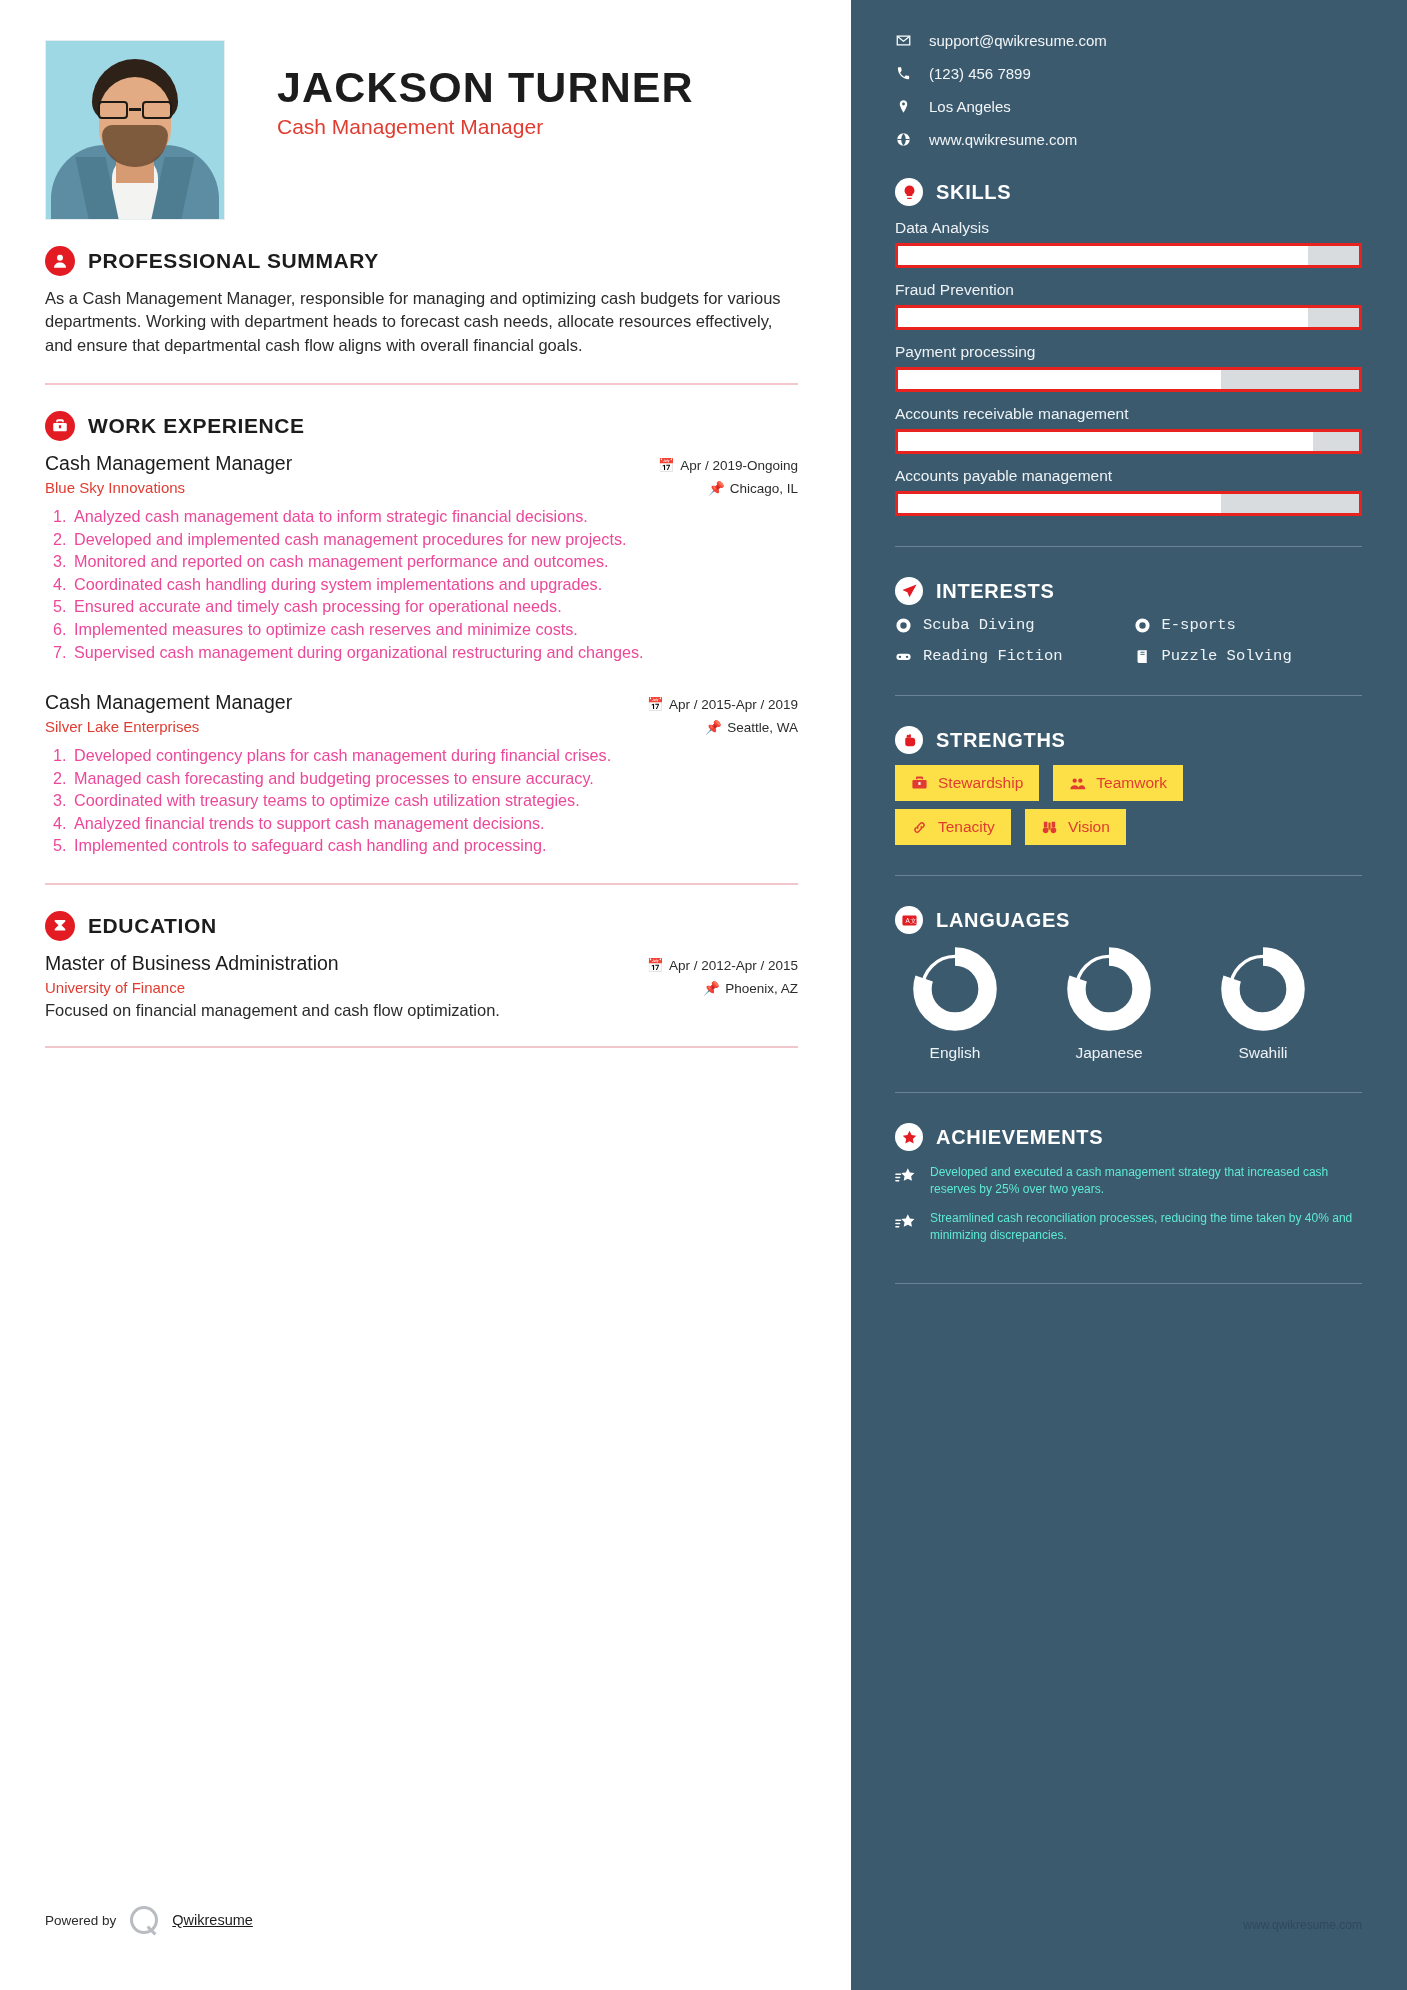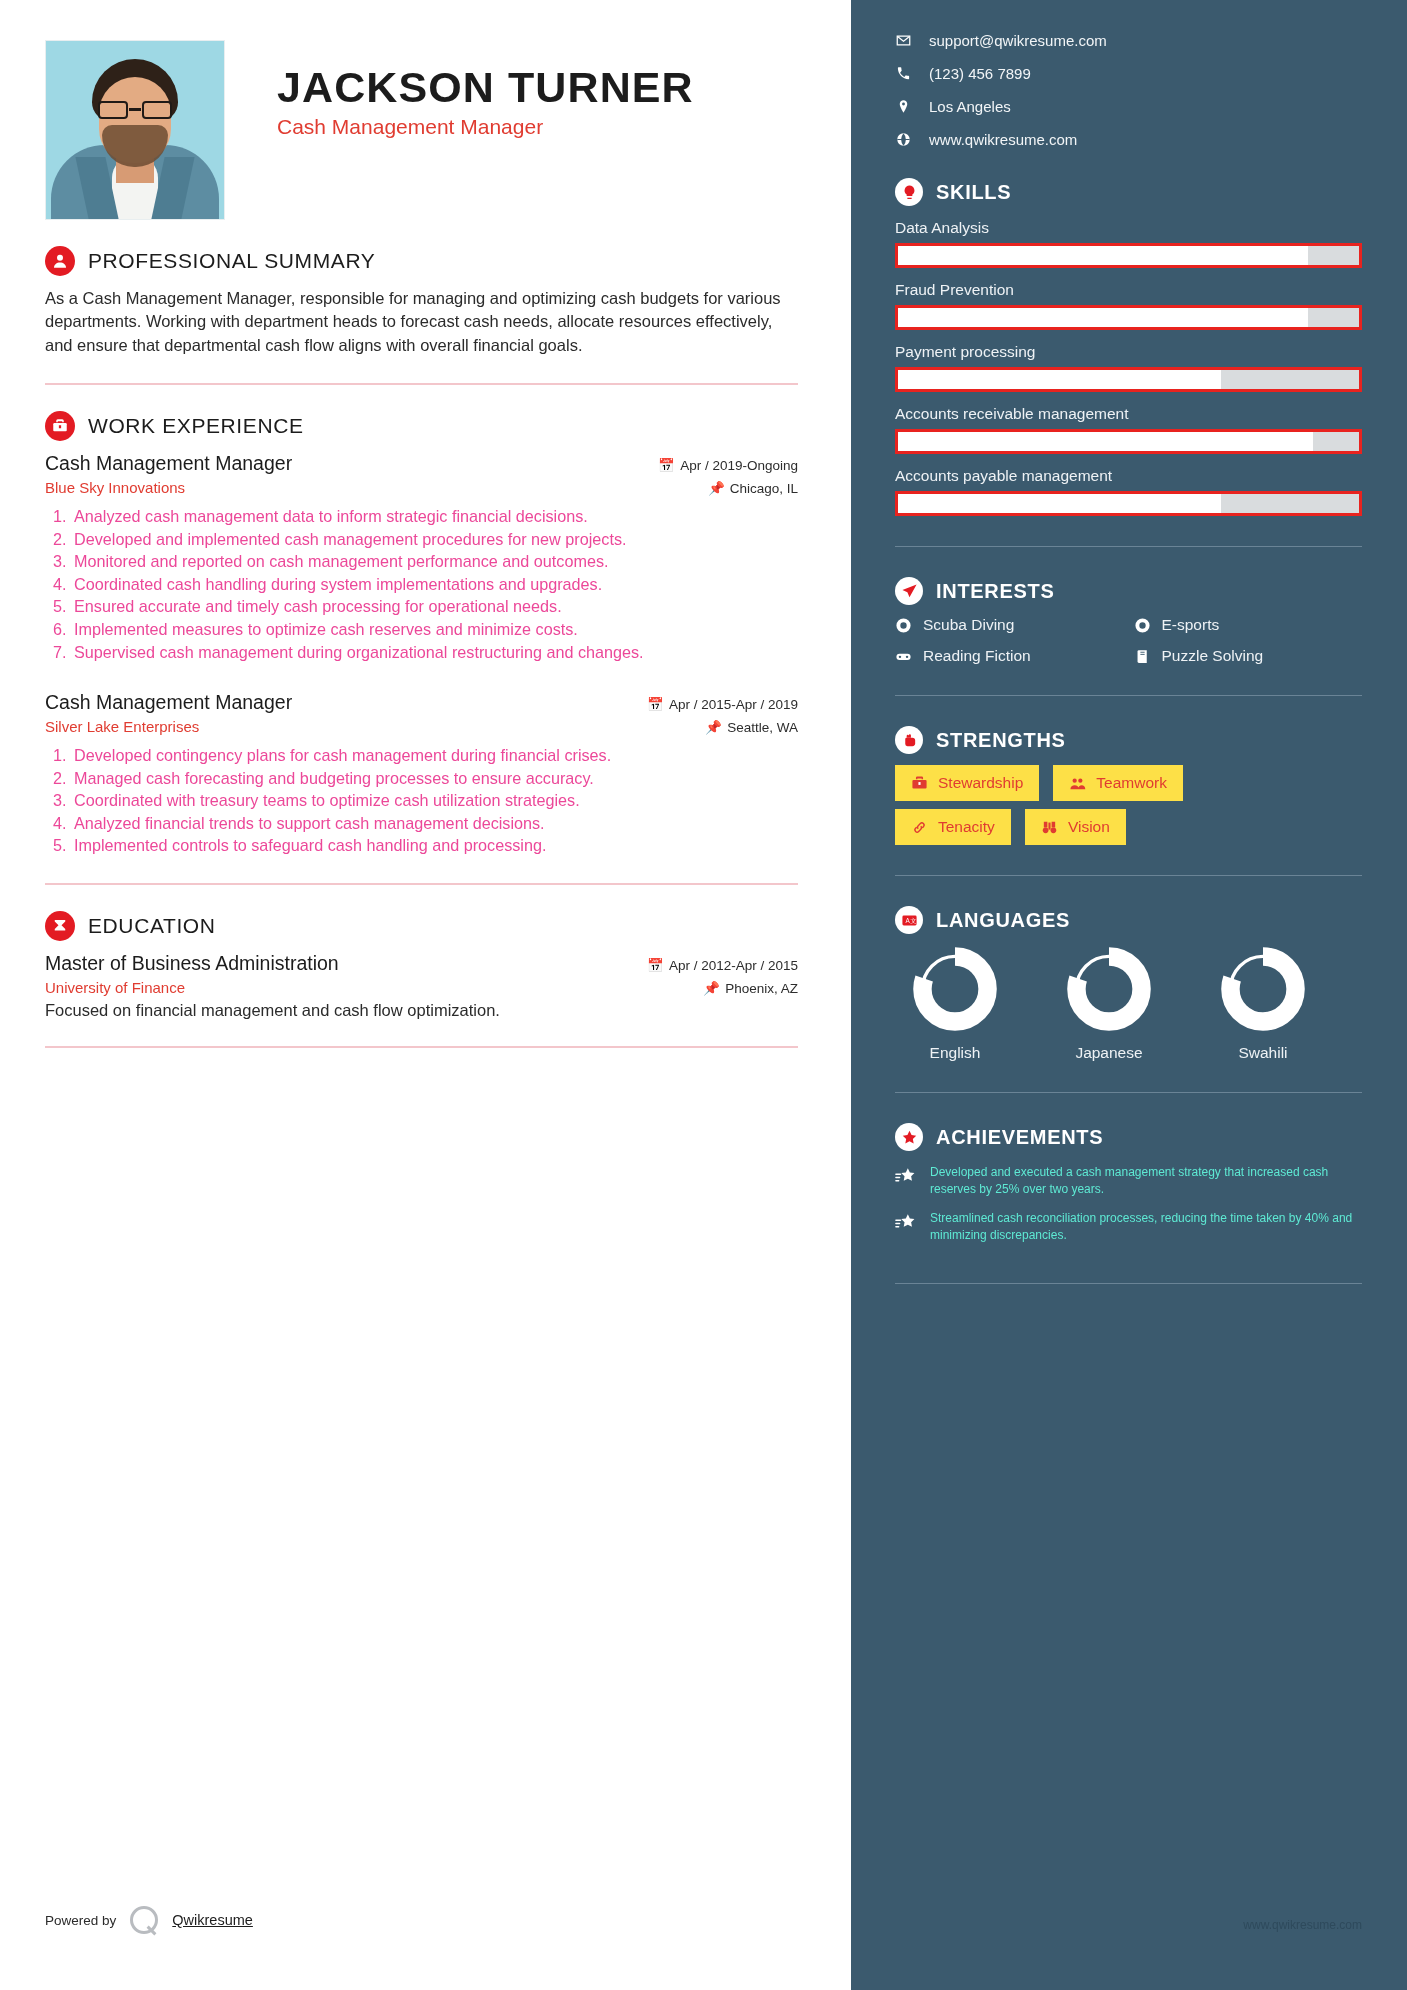--- a/index.html
+++ b/index.html
@@ -101,21 +101,21 @@
     display: flex; align-items: center; gap: 13px; margin-bottom: 11px;
   }
   .sec-icon {
     width: 30px; height: 30px; border-radius: 50%;
     background: #e31b23; color:#fff;
     display:flex; align-items:center; justify-content:center;
     flex:none;
   }
   .sec-icon svg { width: 18px; height: 18px; fill: #fff; }
   .sec-title {
-    font-size: 21px; font-weight: 400; letter-spacing: .6px; color: #1c1c1c;
+    font-size: 21px; font-weight: 700; letter-spacing: .6px; color: #1c1c1c;
   }
   .summary {
     font-size: 16.5px; line-height: 1.42; color: #2b2b2b;
   }
   .hr {
     height: 2px; background: #f3c6cb; margin: 26px 0 0 0; border: 0;
   }
 
   .job { margin-top: 2px; }
   .job + .job { margin-top: 28px; }
@@ -180,21 +180,21 @@
     position: relative;
   }
   .skill-fill { height:100%; background:#ffffff; }
 
   .divider { height: 1px; background: #6a8496; margin: 30px 0 0 0; }
 
   .interest-grid {
     display:grid; grid-template-columns: 1fr 1fr; row-gap: 13px; column-gap: 10px;
     margin-top: 6px;
   }
-  .interest { display:flex; align-items:center; gap: 11px; font-size: 15.5px; color:#eef2f5; }
+  .interest { display:flex; align-items:center; gap: 11px; font-size: 15.5px; color:#eef2f5;font-family:Liberation Mono, monospace; }
   .interest svg { width: 17px; height: 17px; fill:#ffffff; flex:none; }
 
   .strength-row { display:flex; flex-wrap: wrap; gap: 14px; margin-top: 8px; }
   .chip {
     background:#fde047; color:#e03c31;
     padding: 9px 16px; font-size: 15.5px;
     display:flex; align-items:center; gap: 10px;
   }
   .chip svg { width: 17px; height: 17px; fill:#e03c31; flex:none; }
 

